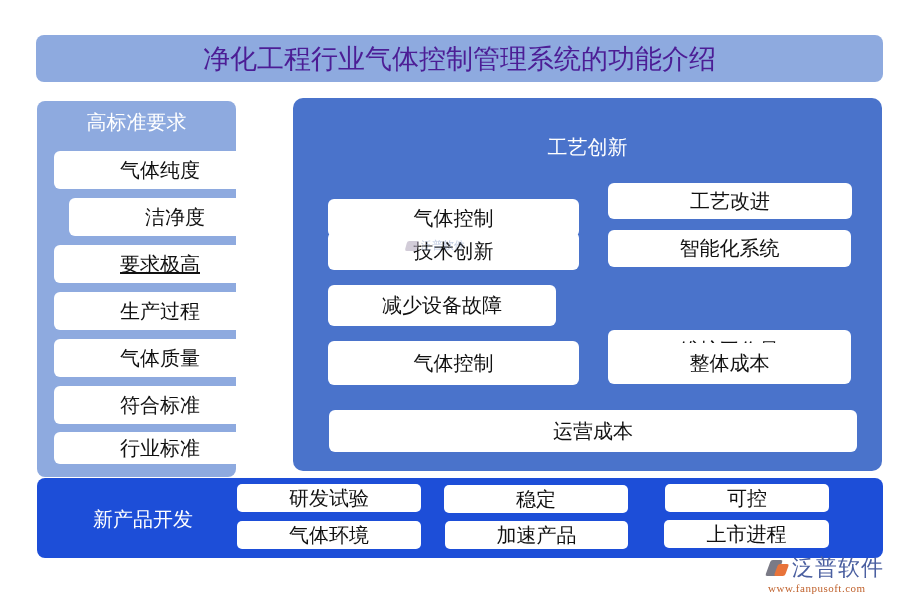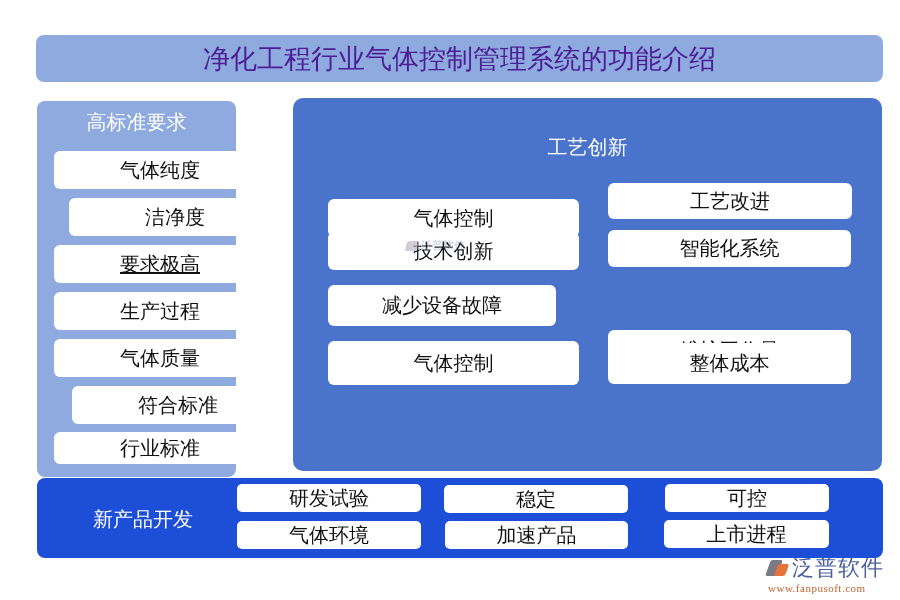--- a/index.html
+++ b/index.html
@@ -78,37 +78,38 @@
   <span>净化工程行业气体控制管理系统的功能介绍</span>
 </div>
 
 <div class="left-panel">
   <div class="panel-head">高标准要求</div>
   <div class="left-item" style="top:50px;">气体纯度</div>
   <div class="left-item" style="top:97px;margin-left:15px;">洁净度</div>
   <div class="left-item" style="top:144px;text-decoration:underline;">要求极高</div>
   <div class="left-item" style="top:191px;">生产过程</div>
   <div class="left-item" style="top:238px;">气体质量</div>
-  <div class="left-item" style="top:285px;margin-left:18px;">符合标准</div>
+  <div class="left-item" style="top:285px;">符合标准</div>
   <div class="left-item" style="top:331px; height:32px;">行业标准</div>
 </div>
 
 <div class="center-panel">
   <div class="panel-head">工艺创新</div>
 
   <div class="center-item" style="left:35px; top:82px; width:251px;margin-top:19px;">气体控制</div>
   <div class="center-item" style="left:35px; top:134px; width:251px;">技术创新</div>
   <div class="center-item" style="left:35px; top:187px; width:228px; height:41px;">减少设备故障</div>
   <div class="center-item" style="left:35px; top:243px; width:251px; height:44px;">气体控制</div>
 
   <div class="center-item" style="left:315px; top:85px; width:244px; height:36px;">工艺改进</div>
   <div class="center-item" style="left:315px; top:132px; width:243px; height:37px;">智能化系统</div>
   <div class="center-item" style="left:315px; top:188px; width:243px; height:40px;margin-top:44px;">维护工作量</div>
   <div class="center-item" style="left:315px; top:245px; width:243px; height:41px;">整体成本</div>
 
+  <div class="center-item" style="left:36px; top:312px; width:528px; height:42px;">运营成本</div>
 </div>
 
 <div class="watermark">
   <span class="wm-logo"></span>
   <span>泛普软件</span>
 </div>
 
 <div class="bottom-panel">
   <div class="panel-head">新产品开发</div>
   <div class="bottom-item" style="left:200px; top:6px; width:184px;font-family:Liberation Mono, monospace;">研发试验</div>

